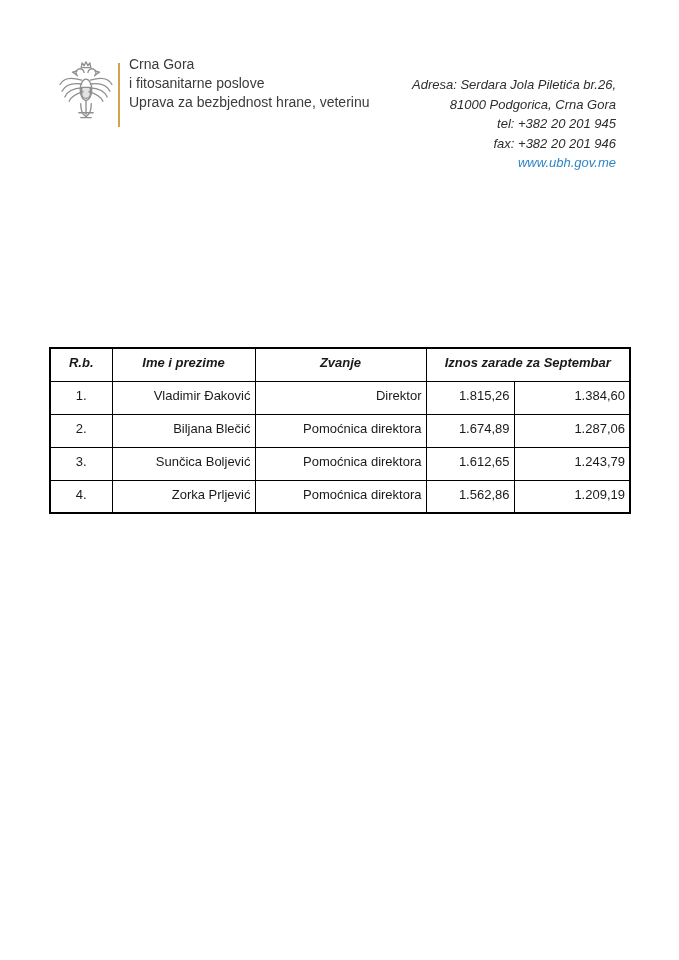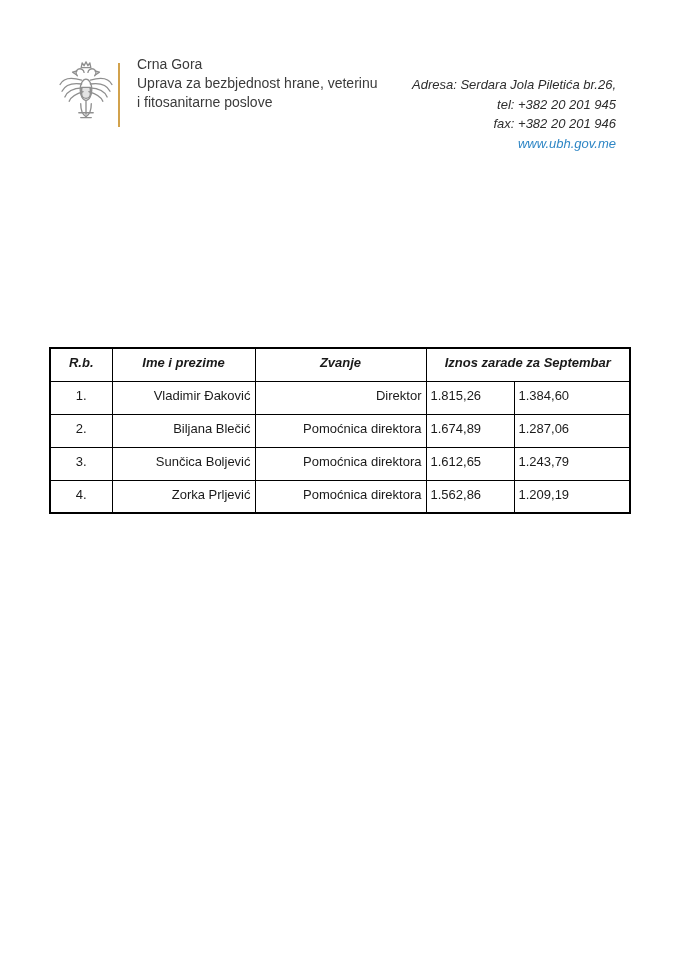--- a/index.html
+++ b/index.html
@@ -5,21 +5,21 @@
   html,body { margin:0; padding:0; background:#e8e8e8; }
   .page {
     position:relative; width:679px; height:960px; margin:0 auto;
     background:#ffffff; overflow:hidden;
     font-family:"Liberation Sans", sans-serif;
   }
   
   .coat { position:absolute; left:57px; top:59px; width:58px; height:73px; }
   .gold-line { position:absolute; left:118px; top:63px; width:2px; height:64px; background:#d2a24c; }
   .org {
-    position:absolute; left:137px; top:55px;
+    position:absolute; left:129px; top:55px;
     font-size:14px; line-height:19px; color:#3b3b3b; text-align:left;
   }
   .addr {
     position:absolute; right:63px; top:75px;
     font-size:13px; line-height:19.5px; color:#2d2d2d; text-align:right;font-style:italic;
   }
   .addr .link { color:#2e86c5; text-decoration:none; cursor:pointer; }
   
   .title {
     position:absolute; left:0; top:230px; width:679px;
@@ -44,21 +44,21 @@
     padding:6px 4px 0 4px;
     vertical-align:top;
     font-size:13px; color:#1a1a1a;
     overflow:hidden; white-space:nowrap;
   }
   .salary th {
     font-weight:bold; font-style:italic; text-align:center;
   }
   .c-rb  { text-align:center; }
   .c-txt { text-align:right; padding-left:10px; }
-  .c-num { text-align:left;margin-left:48px; }
+  .c-num { text-align:right;margin-left:48px; }
 </style>
 </head>
 <body>
 
 <div class="page">
 
   <div class="coat">
     <svg width="58" height="73" viewBox="0 0 60 76" xmlns="http://www.w3.org/2000/svg">
       <g fill="none" stroke="#8f8f8f" stroke-width="1.4" stroke-linecap="round" stroke-linejoin="round">
 
@@ -89,26 +89,27 @@
         <path d="M22.5 56 h15"></path>
         <path d="M24.5 61 h11"></path>
       </g>
     </svg>
   </div>
 
   <div class="gold-line"></div>
 
   <div class="org">
     <div>Crna Gora</div>
+    <div>i fitosanitarne poslove</div>
     <div>Uprava za bezbjednost hrane, veterinu</div>
-    <div>i fitosanitarne poslove</div>
   </div>
 
   <div class="addr">
     <div>Adresa: Serdara Jola Piletića br.26,</div>
+    <div>81000 Podgorica, Crna Gora</div>
     <div>tel: +382 20 201 945</div>
     <div>fax: +382 20 201 946</div>
     <div><a class="link">www.ubh.gov.me</a></div>
   </div>
 
 
 
   <table class="salary">
     <colgroup>
       <col style="width:62px">

